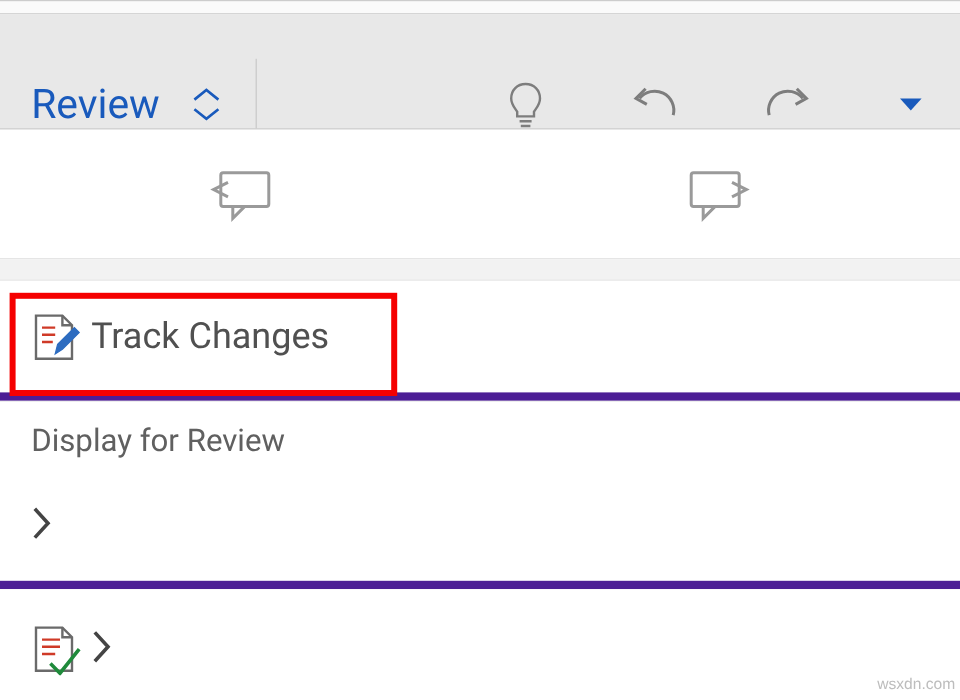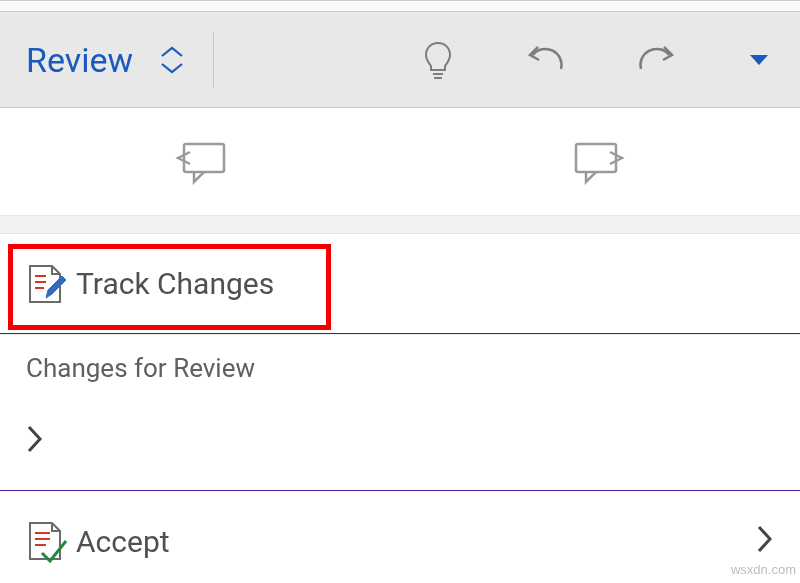--- a/index.html
+++ b/index.html
@@ -15,21 +15,21 @@
       height: 12px;
       border-top: 1px solid #ccc;
       border-bottom: 1px solid #ccc;
       background: #fafafa;
     }
     .toolbar {
       height: 96px;
       background: #e8e8e8;
       border-bottom: 1px solid #c6c6c6;
       display: flex;
-      align-items: center;
+      align-items: flex-end;
       padding: 0 10px;
     }
     .tab-selector {
       display: flex;
       align-items: center;
       gap: 26px;
       padding-left: 16px;
       cursor: pointer;
     }
     .tab-selector span {
@@ -79,21 +79,21 @@
     .spacer {
       height: 18px;
       background: #f2f2f2;
       border-bottom: 1px solid #e5e5e5;
     }
     .menu-item {
       display: flex;
       align-items: center;
       height: 100px;
       padding: 0 26px;
-      border-bottom: 1px solid #4c1d95;
+      border-bottom: 7px solid #4c1d95;
       background: #fff;
       cursor: pointer;
     }
     .menu-item .item-icon {
       width: 50px;
       display: flex;
       align-items: center;
     }
     .menu-item .item-label {
       font-size: 30px;
@@ -200,42 +200,41 @@
       <line x1="9" y1="20" x2="20" y2="20" stroke="#cf3a27" stroke-width="2"></line>
       <line x1="9" y1="26" x2="18" y2="26" stroke="#cf3a27" stroke-width="2"></line>
       <path d="M20 36 L22 28 L36 14 L40 18 L26 32 Z" fill="#2d6cc0" stroke="#2d6cc0" stroke-width="1"></path>
     </svg>
   </div>
   <span class="item-label">Track Changes</span>
 </div>
 
 <div class="thin-sep"></div>
 
-<div class="section-header">Changes for Review</div>
+<div class="section-header">Display for Review</div>
 
 <div class="menu-item">
   <div class="chevron-right">
     <svg width="18" height="30" viewBox="0 0 18 30">
         <polyline points="3,3 14,15 3,27" fill="none" stroke="#444" stroke-width="3"></polyline>
       </svg>
   </div>
 </div>
 
 <div class="menu-item accept-row">
   <div class="item-icon">
     <svg width="42" height="44" viewBox="0 0 42 44">
       <path d="M4 4 L26 4 L34 12 L34 40 L4 40 Z" fill="none" stroke="#6a6a6a" stroke-width="2"></path>
       <polyline points="26,4 26,12 34,12" fill="none" stroke="#6a6a6a" stroke-width="2"></polyline>
       <line x1="9" y1="14" x2="24" y2="14" stroke="#cf3a27" stroke-width="2"></line>
       <line x1="9" y1="20" x2="24" y2="20" stroke="#cf3a27" stroke-width="2"></line>
       <line x1="9" y1="26" x2="20" y2="26" stroke="#cf3a27" stroke-width="2"></line>
       <polyline points="16,34 24,42 40,22" fill="none" stroke="#1f8a3b" stroke-width="3"></polyline>
     </svg>
   </div>
-  <span class="item-label">Accept</span>
   <div class="chevron-right">
     <svg width="18" height="30" viewBox="0 0 18 30">
         <polyline points="3,3 14,15 3,27" fill="none" stroke="#444" stroke-width="3"></polyline>
       </svg>
   </div>
 </div>
 
 <div class="highlight hl1"></div>
 
 <div class="watermark">wsxdn.com</div>

